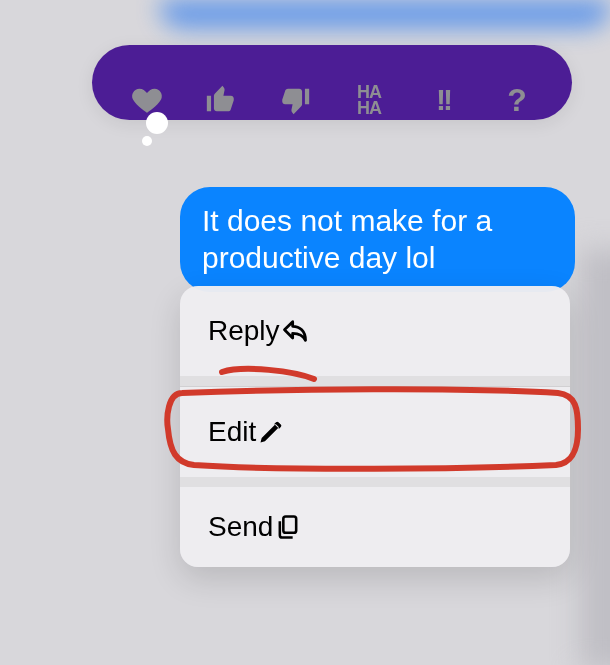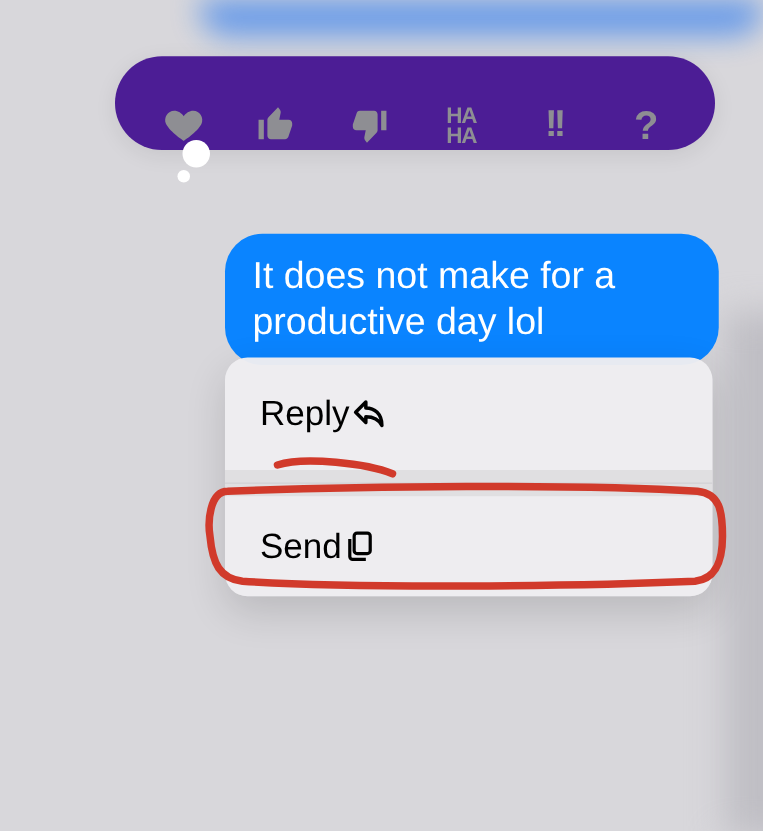--- a/index.html
+++ b/index.html
@@ -87,20 +87,28 @@
   <div class="row">
     <span>Reply</span>
     <span class="icon">
       <svg viewBox="0 0 24 24" fill="none" stroke="currentColor" stroke-width="2.4" stroke-linejoin="round" stroke-linecap="round">
           <path d="M10 4 3 11l7 7v-4c5 0 9 2 11 6 0-8-5-12-11-12V4z"></path>
         </svg>
     </span>
   </div>
   <div class="sep thick"></div>
   <div class="sep"></div>
+  <div class="row">
+    <span>Edit</span>
+    <span class="icon">
+      <svg viewBox="0 0 24 24" fill="currentColor">
+          <path d="M3 21l3.8-1 12-12-2.8-2.8-12 12L3 21zM18.4 3.6l2 2c.6.6.6 1.5 0 2.1l-1.5 1.5-4.1-4.1 1.5-1.5c.6-.6 1.5-.6 2.1 0z"></path>
+        </svg>
+    </span>
+  </div>
   <div class="sep thick"></div>
   <div class="row" style="height:80px;">
     <span>Send</span>
     <span class="icon">
       <svg viewBox="0 0 24 24" fill="none" stroke="currentColor" stroke-width="2.2">
           <rect x="8" y="3" width="11" height="14" rx="2"></rect>
           <path d="M5 7v12a2 2 0 0 0 2 2h9"></path>
         </svg>
     </span>
   </div>

